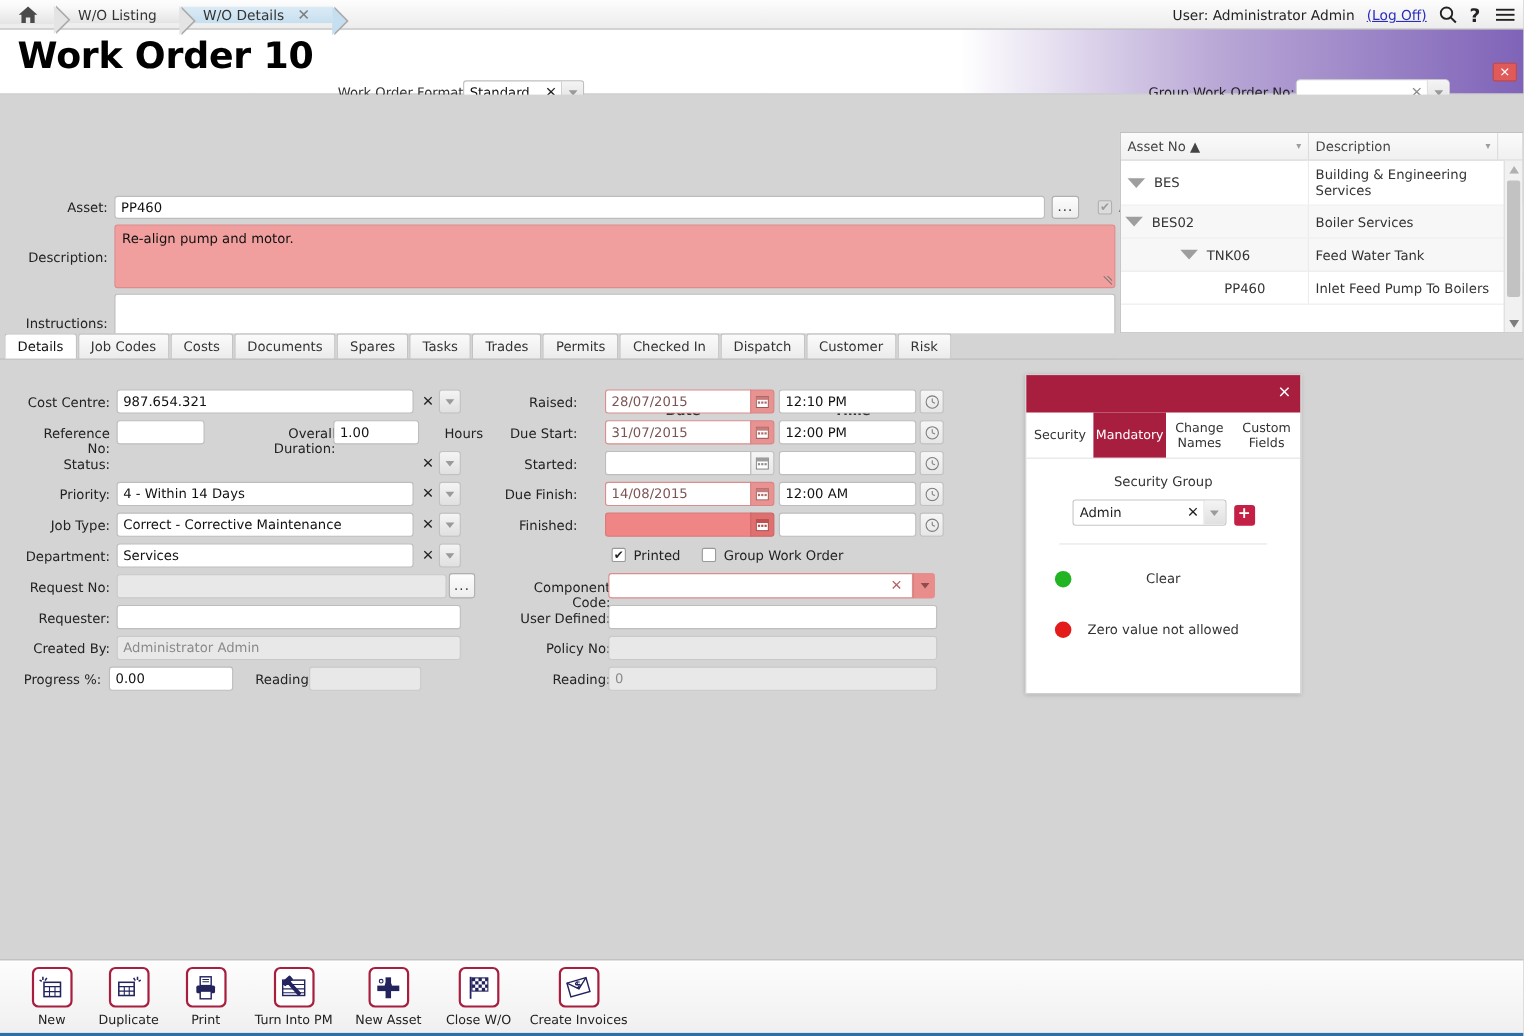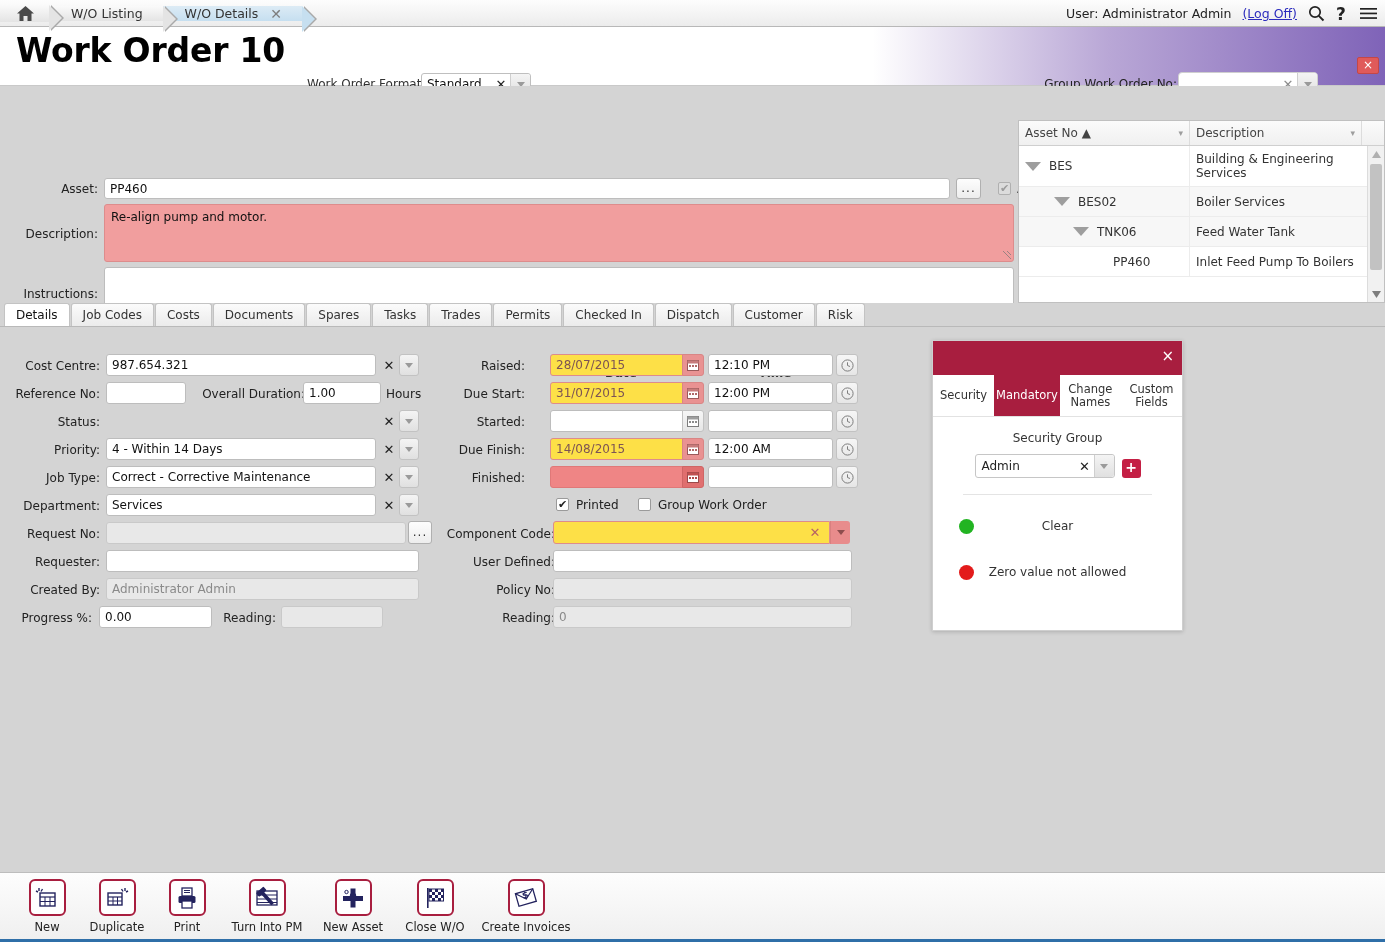--- a/index.html
+++ b/index.html
@@ -83,26 +83,26 @@
   }
   #gwo-box .val{ flex:1; padding-left:5px; }
   #closebtn{
     position:absolute; right:6px; top:30px; width:22px; height:17px;
     background:#e05a5a; border:1px solid #c44747; border-radius:2px;
     color:#fff; font-size:12px; line-height:15px; text-align:center; cursor:pointer;
   }
 
   
   #upper{ position:absolute; left:0; top:86px; width:1385px; height:217px; background:#d4d4d4; }
-  .lbl{ position:absolute; font-size:12px; color:#222; text-align:right; }
+  .lbl{ position:absolute; font-size:12px; color:#222; text-align:right;padding-left:18px; }
   .inp{
     position:absolute; background:#fff; border:1px solid #bdbdbd; border-radius:3px;
     font-size:12px; color:#111; padding:2px 5px; display:flex; align-items:center;
   }
-  .inp.req{ background:#fde047; border-color:#dd8c8c; }
+  .inp.req{ background:#ffffff; border-color:#dd8c8c; }
   .inp.ro{ background:#e8e8e8; border-color:#c9c9c9; color:#8a8a8a; }
   .ta{
     position:absolute; border:1px solid #bdbdbd; border-radius:3px; background:#fff;
     font-size:12px; color:#111; padding:4px 6px; line-height:16px; overflow:hidden;
   }
   .ta.req{ background:#f19e9e; border-color:#dd8c8c; }
   .ta:after{
     content:""; position:absolute; right:2px; bottom:2px; width:8px; height:8px;
     background:
       linear-gradient(45deg, transparent 45%, #9a8282 45%, #9a8282 55%, transparent 55%),
@@ -332,21 +332,21 @@
   <div class="trow">
     <div class="td c1" style="height:40px">
         <span class="tri"></span>
         <span>BES</span>
       </div>
     <div class="td c2" style="height:40px">
         <span>Building &amp; Engineering Services</span>
       </div>
   </div>
   <div class="trow alt">
-    <div class="td c1" style="height:29px;padding-left:35px">
+    <div class="td c1" style="height:29px;padding-left:4px">
         <span class="tri"></span>
         <span>BES02</span>
       </div>
     <div class="td c2" style="height:29px">
         <span>Boiler Services</span>
       </div>
   </div>
   <div class="trow alt">
     <div class="td c1" style="height:29px;padding-left:54px">
         <span class="tri"></span>

